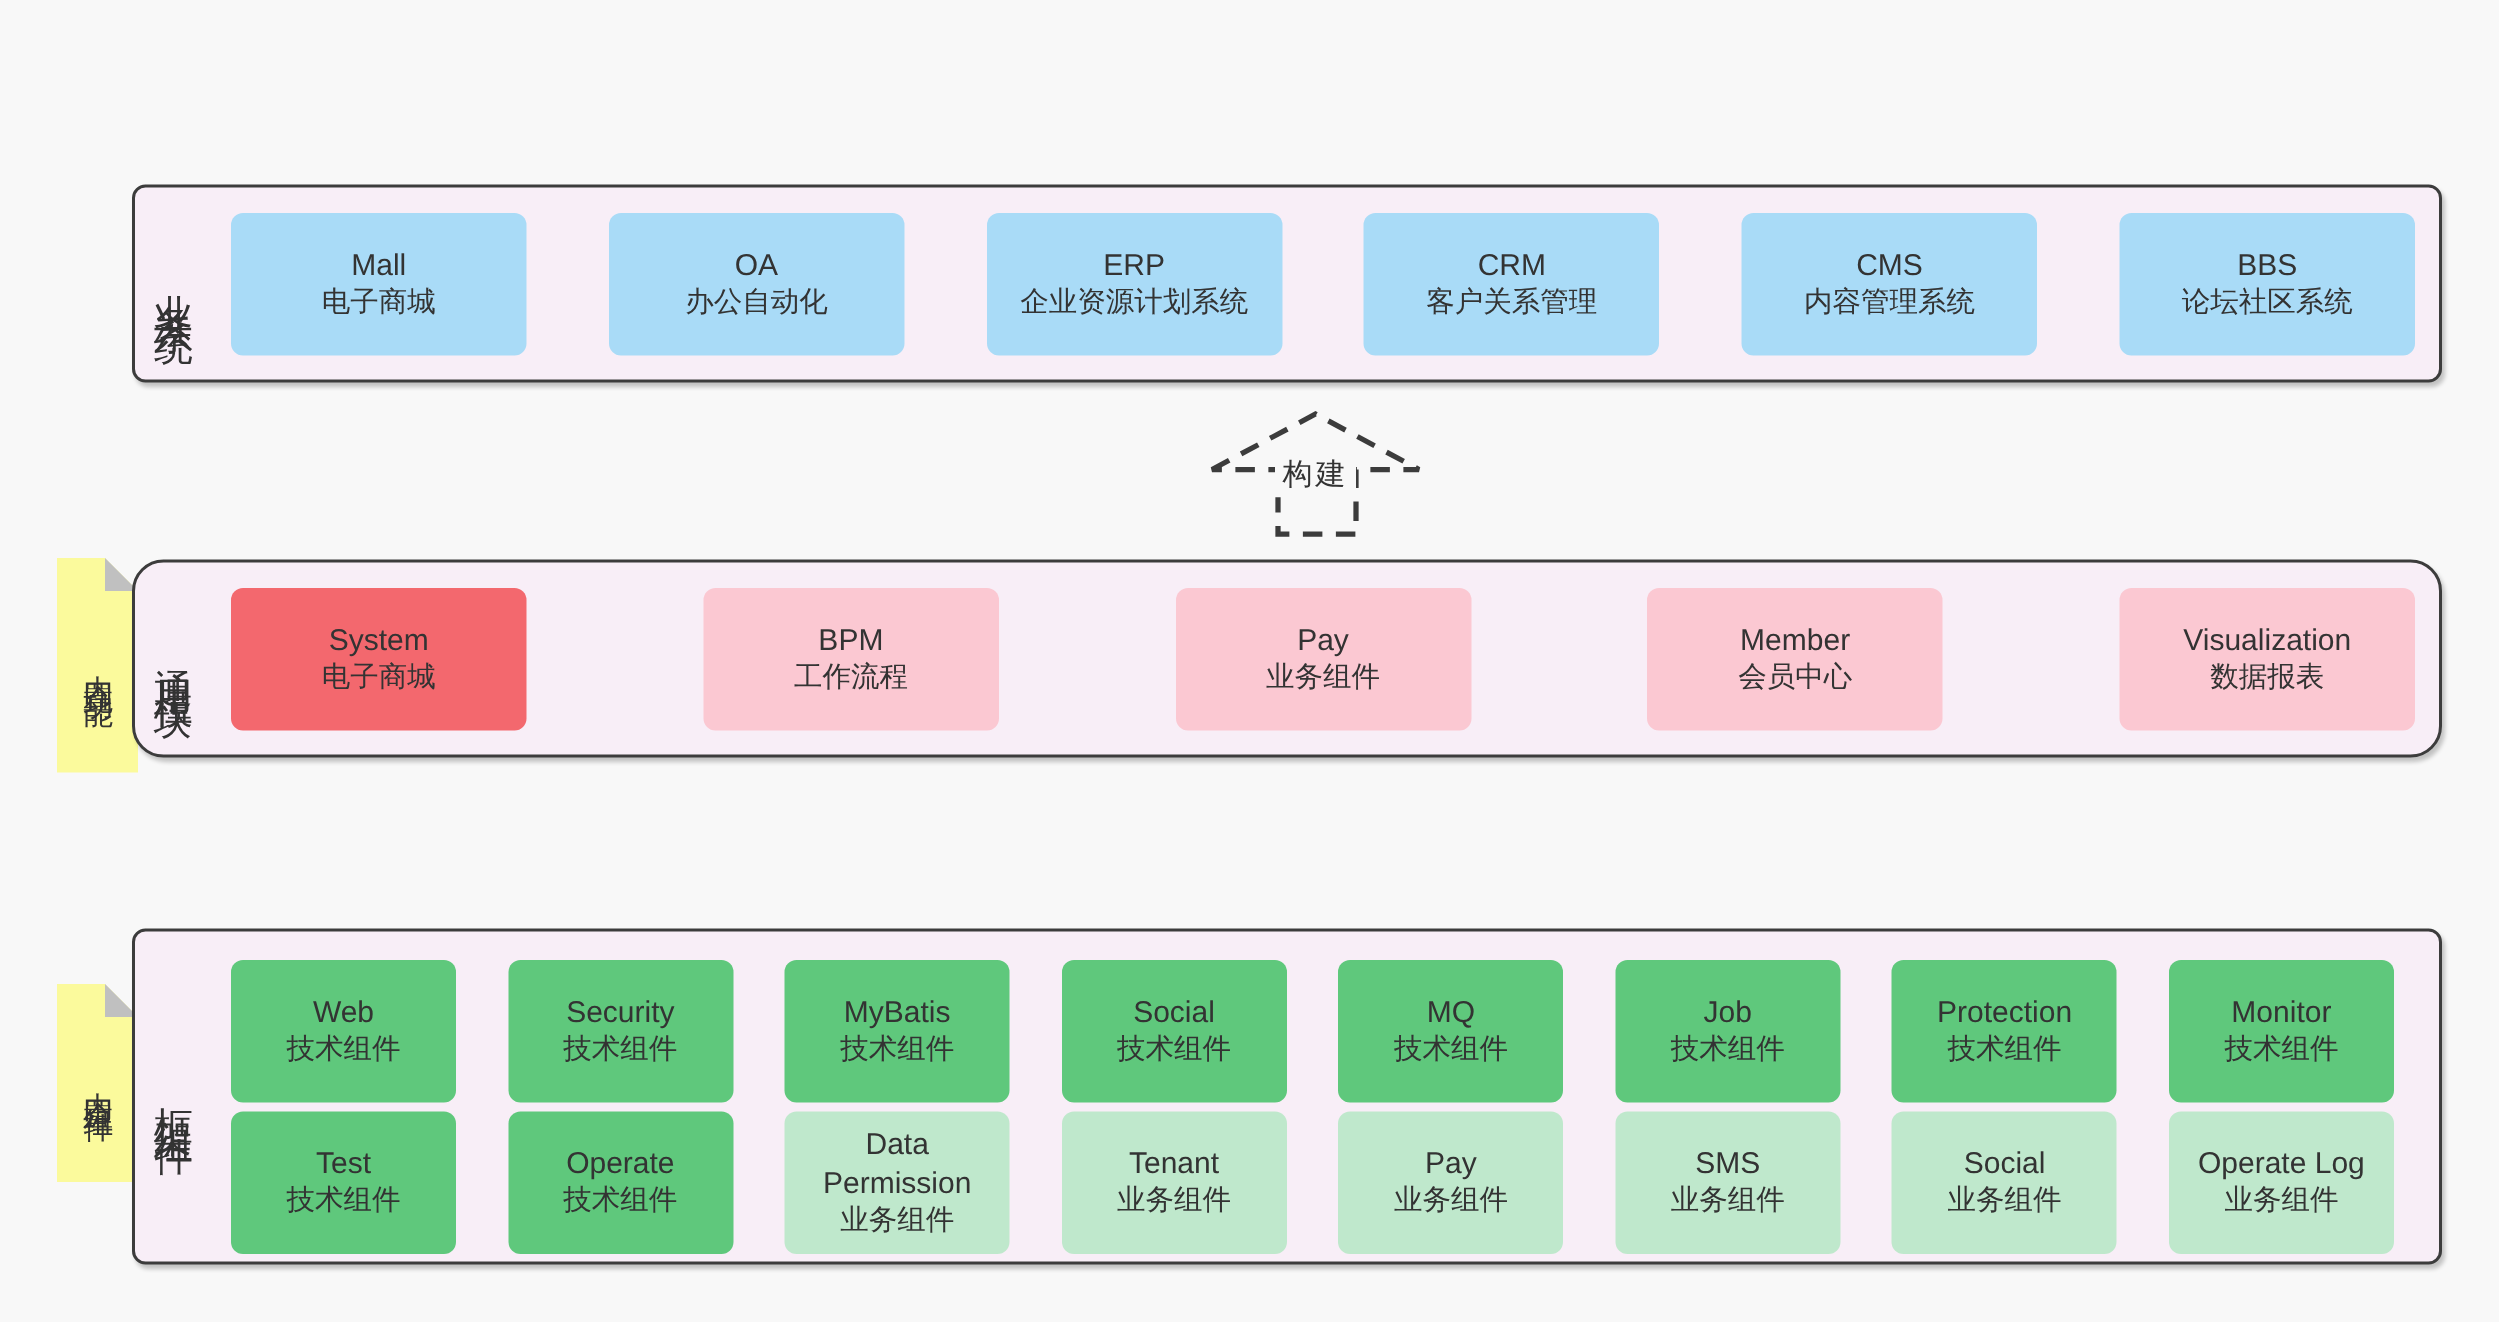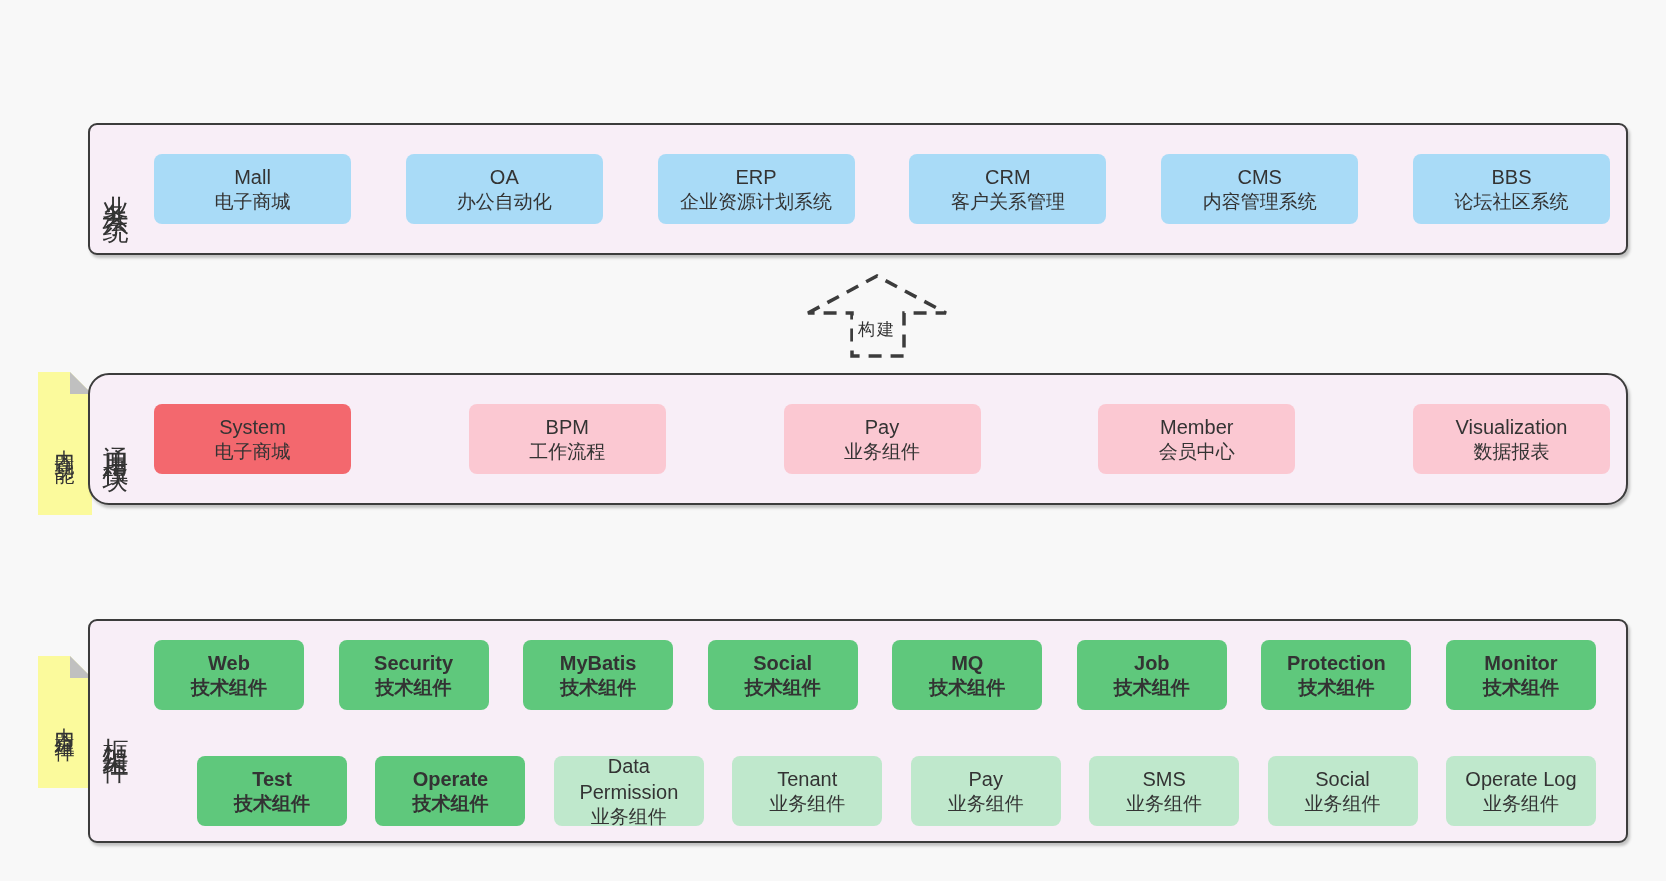--- a/index.html
+++ b/index.html
@@ -23,46 +23,46 @@
   .band3{top:619px;height:224px;}
   .vtext{writing-mode:vertical-rl;text-orientation:upright;}
   .band-label{
     position:absolute;left:13px;top:50%;transform:translateY(-50%);
     font-size:26px;letter-spacing:7px;line-height:1;white-space:nowrap;
   }
   .row{position:absolute;left:64px;right:16px;display:flex;justify-content:space-between;}
   .row-center{top:0;bottom:0;align-items:center;}
   .band3 .row{right:30px;}
   .row-a{top:19px;}
-  .row-b{top:135px;margin-left:43px;}
+  .row-b{top:120px;}
   .box{
     display:flex;flex-direction:column;justify-content:center;align-items:center;
-    text-align:center;border-radius:8px;height:70px;box-sizing:border-box;padding:2px 4px;
+    text-align:center;border-radius:8px;height:95px;box-sizing:border-box;padding:2px 4px;
   }
   .band1 .box,.band2 .box{width:197px;}
   .band3 .box{width:150px;}
   .c-blue{background:var(--blue,#a9dbf7);}
   .c-red{background:var(--red,#f3686e);}
   .c-pink{background:var(--pink,#fbc8d2);}
-  .c-green{background:var(--green,#5fc87c);font-weight:bold;}
+  .c-green{background:var(--green,#5fc87c);}
   .c-lgreen{background:var(--light-green,#bfe8cc);}
   .box-name{font-size:20px;line-height:1.3;}
   .box-desc{font-size:19px;line-height:1.3;}
   .arrow{position:absolute;width:142px;height:86px;z-index:1;}
   .arrow1{left:806px;top:272px;}
   .arrow2{left:822px;top:518px;}
   .arrow svg{width:100%;height:100%;display:block;}
   .arrow path{
     fill:none;stroke:var(--band-border,#3c3c3c);
     stroke-width:3.5;stroke-dasharray:13 9;
   }
   .arrow-label{
-    position:absolute;left:50%;top:57px;transform:translate(-50%,-50%);
+    position:absolute;left:50%;top:44px;transform:translate(-50%,-50%);
     background:var(--page-bg,#f8f8f8);padding:2px 5px;
-    font-size:17px;letter-spacing:2px;white-space:nowrap;
+    font-size:20px;letter-spacing:2px;white-space:nowrap;
   }
   .sticky{position:absolute;left:38px;width:54px;background:var(--yellow,#fbfa9c);z-index:1;}
   .sticky1{top:372px;height:143px;}
   .sticky2{top:656px;height:132px;}
   .fold-cut{
     position:absolute;top:0;right:0;width:22px;height:22px;
     background:var(--page-bg,#f8f8f8);
     clip-path:polygon(0 0,100% 0,100% 100%);
   }
   .fold{

